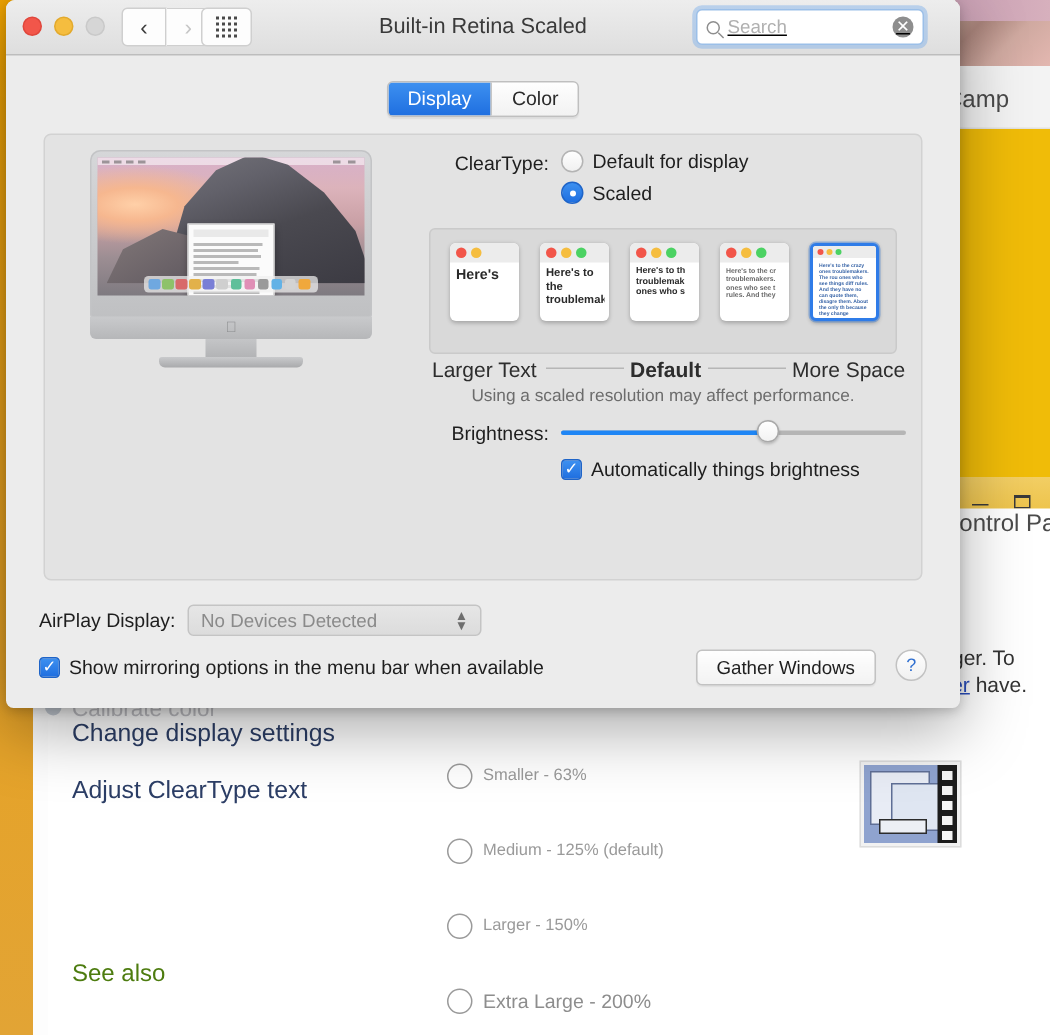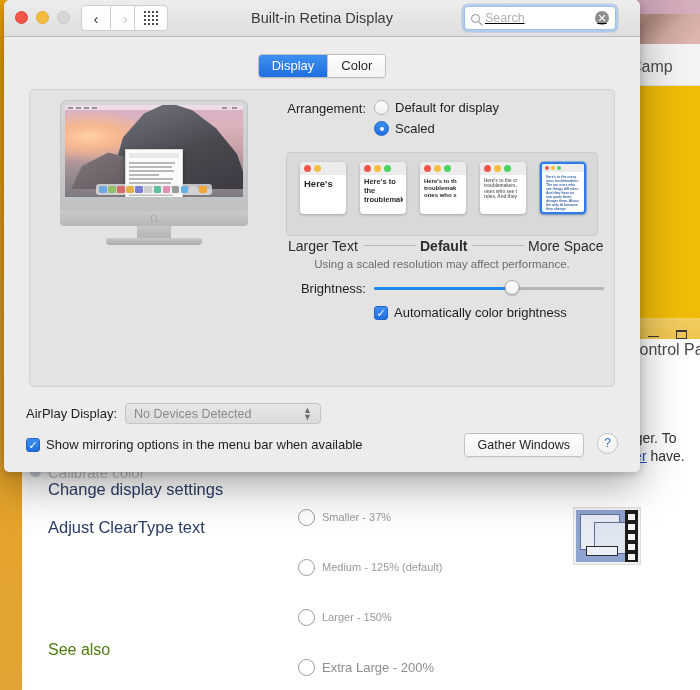--- a/index.html
+++ b/index.html
@@ -404,21 +404,21 @@
     <div class="win-links">
       <span class="win-link">Change display settings</span>
       <span class="win-link">Adjust ClearType text</span>
     </div>
 
     <div class="win-seealso">See also</div>
 
     <div class="win-radios">
       <div class="win-radio-row r1">
         <span class="win-radio"></span>
-        <span class="win-radio-label">Smaller - 37%</span>
+        <span class="win-radio-label">Smaller - 63%</span>
       </div>
       <div class="win-radio-row r2">
         <span class="win-radio"></span>
         <span class="win-radio-label">Medium - 125% (default)</span>
       </div>
       <div class="win-radio-row r3">
         <span class="win-radio"></span>
         <span class="win-radio-label">Larger - 150%</span>
       </div>
       <div class="win-radio-row r4">
@@ -471,21 +471,21 @@
             <i></i>
             <i></i>
             <i></i>
             <i></i>
             <i></i>
             <i></i>
             <i></i>
         </span>
       </div>
 
-      <div class="mac-title">Built-in Retina Display</div>
+      <div class="mac-title">Built-in Retina Scaled</div>
 
       <div class="searchbox">
         <span class="search-magn"></span>
         <span class="search-ph">Search</span>
         <span class="search-clear">✕</span>
       </div>
     </div>
 
     <div class="tabs">
       <div class="tabgrp">
@@ -540,21 +540,21 @@
         </div>
         <div class="imac-chin">
             <span class="apple-logo"></span>
           </div>
         <div class="imac-neck"></div>
         <div class="imac-foot"></div>
       </div>
 
       <div class="rescol">
         <div class="row">
-          <div class="lbl-res">Arrangement:</div>
+          <div class="lbl-res">ClearType:</div>
           <div>
             <div class="radio-line">
               <span class="mac-radio"></span>
               <span class="radio-txt">Default for display</span>
             </div>
             <div class="radio-line">
               <span class="mac-radio on"></span>
               <span class="radio-txt">Scaled</span>
             </div>
           </div>
@@ -628,21 +628,21 @@
           <div class="lbl-bright">Brightness:</div>
           <div class="slider">
             <div class="slider-track"></div>
             <div class="slider-fill" id="bfill" style="width: 60%;"></div>
             <div class="slider-thumb" id="bthumb" style="left: 60%;"></div>
           </div>
         </div>
 
         <div class="autobright">
           <span class="mac-check">✓</span>
-          <span class="chk-txt">Automatically color brightness</span>
+          <span class="chk-txt">Automatically things brightness</span>
         </div>
       </div>
     </div>
 
     <div class="airplay-row">
       <span class="lbl-airplay">AirPlay Display:</span>
       <span class="popup">
         <span class="popup-val">No Devices Detected</span>
         <span class="popup-arrows">▲<br>▼</span>
       </span>

